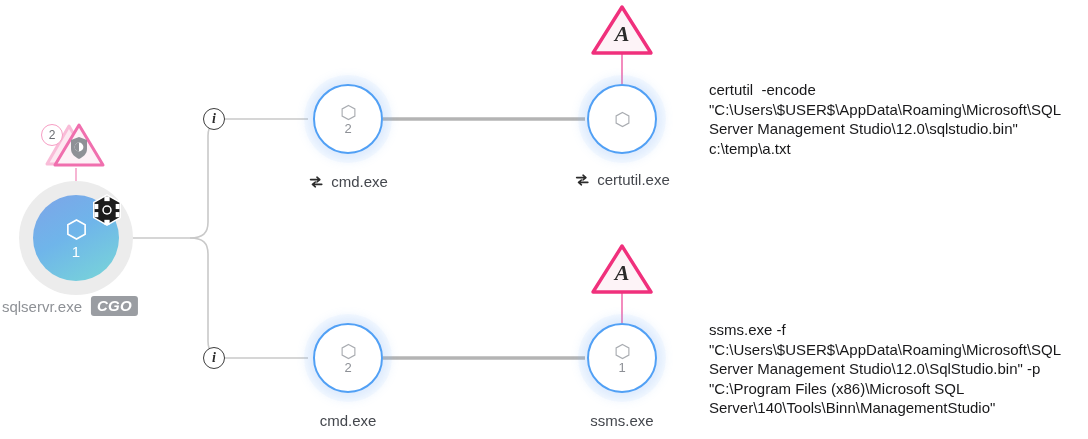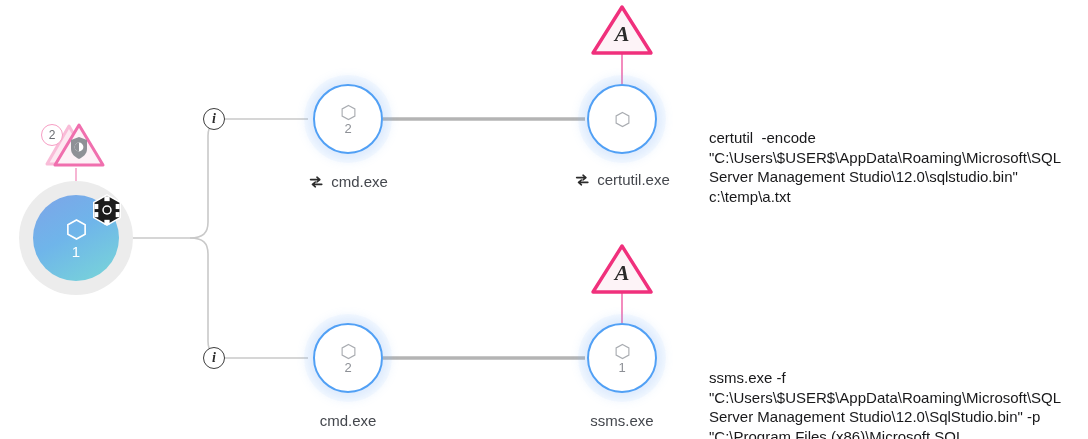--- a/index.html
+++ b/index.html
@@ -213,21 +213,20 @@
   }
 
   
   .cmd-block {
     position: absolute;
     font-size: 15px;
     line-height: 19.5px;
     color: #18181a;
     white-space: pre;
     font-family: "Liberation Sans", sans-serif;
-    margin-top: 48px;
   }
 </style>
 </head>
 <body>
 
 <div id="canvas">
 
   <svg id="edges" viewBox="0 0 1088 439">
 
     <path d="M124,238 L190,238" fill="none" stroke="#c9c9c9" stroke-width="1.6"></path>
@@ -276,20 +275,24 @@
     <svg viewBox="0 0 74 50">
       <polygon points="30,6 52,44 8,44" fill="#fde8f1" stroke="#f9bcd8" stroke-width="3" stroke-linejoin="round"></polygon>
       <polygon points="40,5 64,45 16,45" fill="#fdf2f7" stroke="#f06fae" stroke-width="3" stroke-linejoin="round"></polygon>
       <path d="M40,17 L48,20 L48,29 C48,34 44,37 40,39 C36,37 32,34 32,29 L32,20 Z" fill="#8e9196"></path>
       <circle cx="40" cy="27" r="4.4" fill="#ffffff"></circle>
       <path d="M40,22.6 A4.4,4.4 0 0,0 40,31.4 Z" fill="#8e9196"></path>
     </svg>
     <div class="sev-count">2</div>
   </div>
 
+  <div class="root-label" style="left:70px; top:296px;">
+    <span class="name">sqlservr.exe</span>
+    <span class="tag-badge">CGO</span>
+  </div>
 
   <div class="info-icon" style="left:214px; top:119px;">i</div>
 
   <div class="node proc" style="left:348px; top:119px;">
     <div class="node-circle">
       <div class="hexwrap">
         <svg viewBox="0 0 24 24">
           <polygon points="12,2 21,7 21,17 12,22 3,17 3,7" fill="none" stroke="#a9acb1" stroke-width="1.6"></polygon>
         </svg>
       </div>
@@ -369,15 +372,15 @@
     <div class="alert-letter">A</div>
   </div>
   <div class="node-label" style="left:622px; top:412px;">
     <span>ssms.exe</span>
   </div>
 
   <div class="cmd-block" style="left:709px; top:320px;">ssms.exe -f
 "C:\Users\$USER$\AppData\Roaming\Microsoft\SQL
 Server Management Studio\12.0\SqlStudio.bin" -p
 "C:\Program Files (x86)\Microsoft SQL
-Server\220\Tools\Binn\ManagementStudio"</div>
+Server\140\Tools\Binn\ManagementStudio"</div>
 
 </div>
 
 </body></html>

